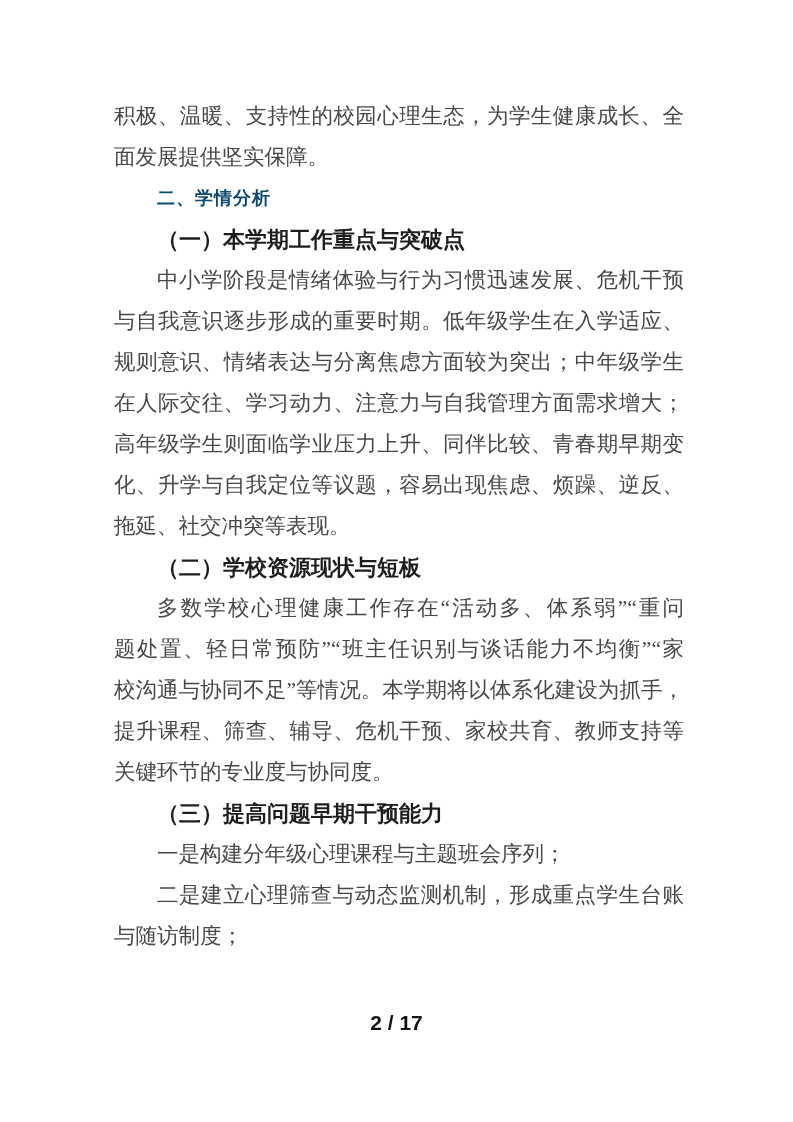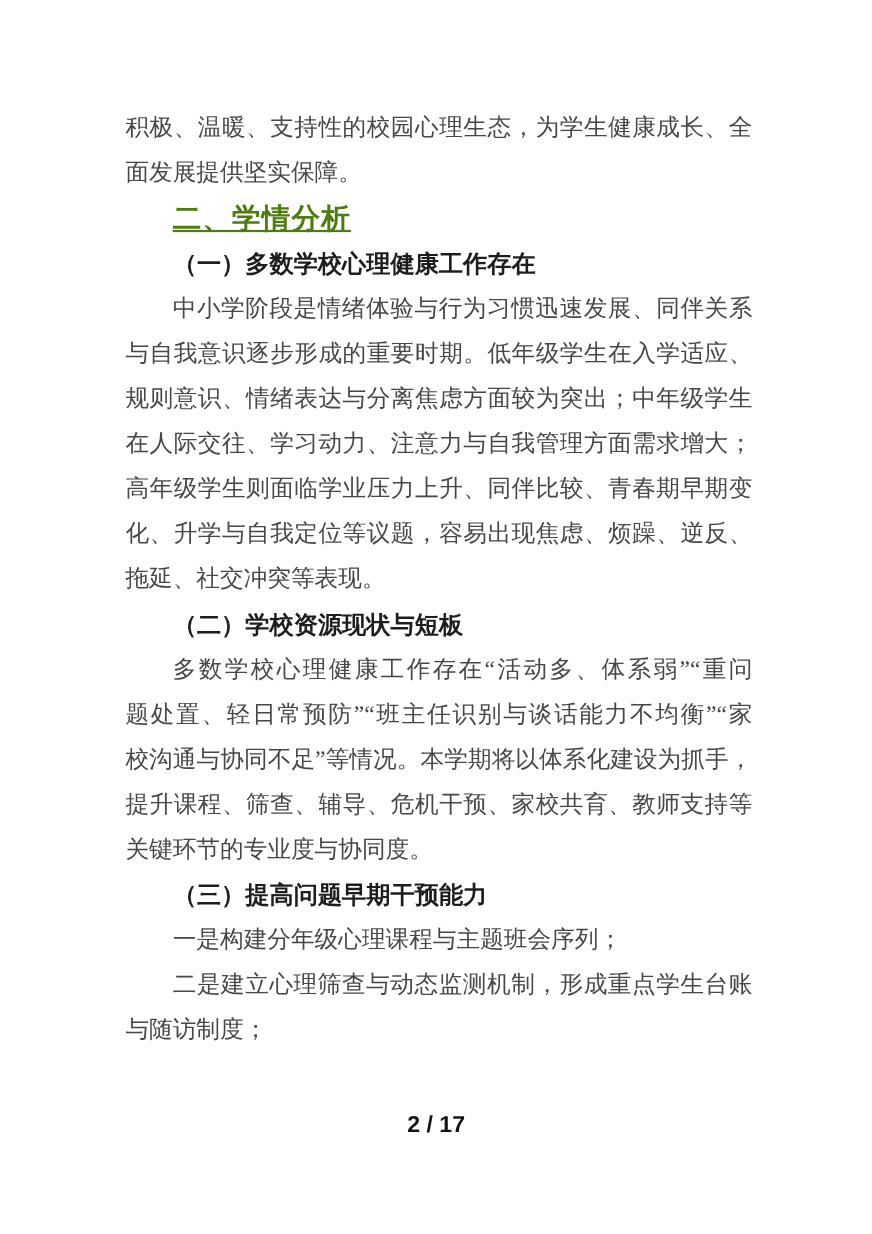--- a/index.html
+++ b/index.html
@@ -35,24 +35,23 @@
     text-align: justify;
     text-align-last: justify;
   }
   
   .line.ind { padding-left: 43px; }
   .line.just.ind { width: 527px; }
 
   
   .block.h2 .line {
     font-weight: 700;
-    color: #4d7c0f;
-    font-size: 26px;
+    color: #0c4a6e;
+    font-size: 18px;
     letter-spacing: 1px;
-    text-decoration: underline;
   }
   
   .block.h3 .line {
     font-family: "Liberation Sans", "DejaVu Sans", sans-serif;
     font-weight: 700;
     color: #1d1d1d;
     font-size: 22px;
   }
   .footer {
     position: absolute;
@@ -72,24 +71,24 @@
 <div class="page">
   <div class="content" id="content">
       <div class="block body">
         <div class="line just">积极、温暖、支持性的校园心理生态，为学生健康成长、全</div>
         <div class="line">面发展提供坚实保障。</div>
       </div>
       <div class="block h2">
         <div class="line ind">二、学情分析</div>
       </div>
       <div class="block h3">
-        <div class="line ind">（一）多数学校心理健康工作存在</div>
+        <div class="line ind">（一）本学期工作重点与突破点</div>
       </div>
       <div class="block body">
-        <div class="line just ind">中小学阶段是情绪体验与行为习惯迅速发展、同伴关系</div>
+        <div class="line just ind">中小学阶段是情绪体验与行为习惯迅速发展、危机干预</div>
         <div class="line just">与自我意识逐步形成的重要时期。低年级学生在入学适应、</div>
         <div class="line just">规则意识、情绪表达与分离焦虑方面较为突出；中年级学生</div>
         <div class="line just">在人际交往、学习动力、注意力与自我管理方面需求增大；</div>
         <div class="line just">高年级学生则面临学业压力上升、同伴比较、青春期早期变</div>
         <div class="line just">化、升学与自我定位等议题，容易出现焦虑、烦躁、逆反、</div>
         <div class="line">拖延、社交冲突等表现。</div>
       </div>
       <div class="block h3">
         <div class="line ind">（二）学校资源现状与短板</div>
       </div>

